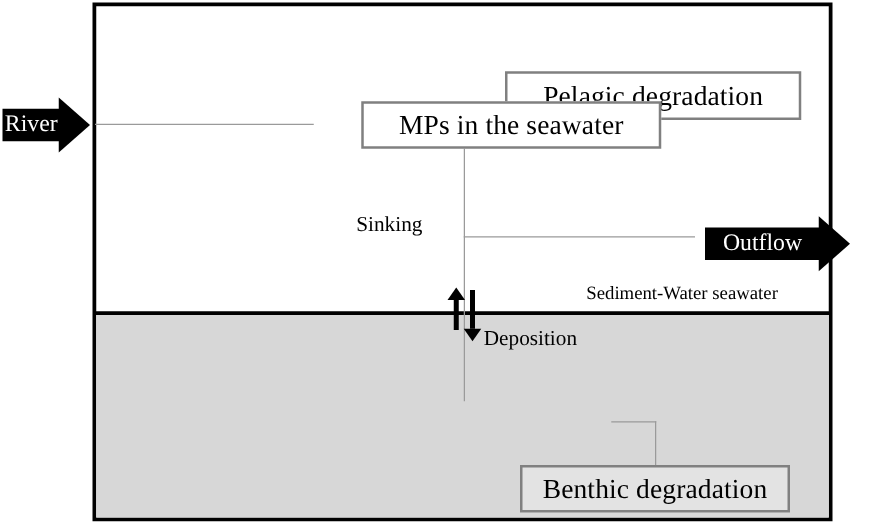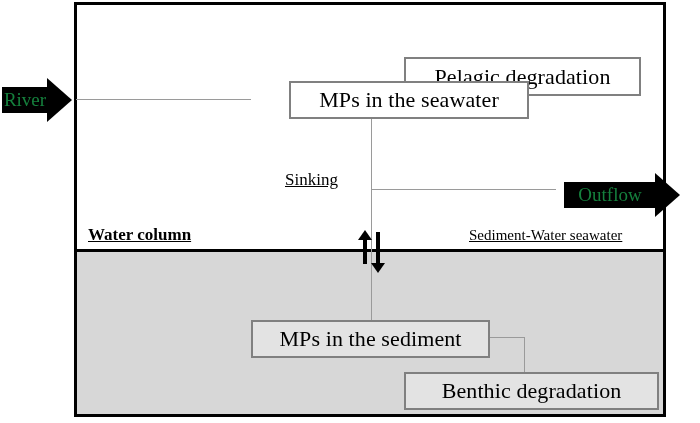--- a/index.html
+++ b/index.html
@@ -59,21 +59,21 @@
     color: #000000;
     letter-spacing: 0.1px;
     white-space: nowrap;
   }
   .node.shaded {
     background: #e3e3e3;
   }
   #node-pelagic   { left: 404px; top: 21px;  width: 237px; height: 39px; margin-top: 36px; }
   #node-mps-water { left: 250px; top: 81px;  width: 240px; height: 38px; margin-left: 39px; }
   #node-mps-sed   { left: 251px; top: 320px; width: 239px; height: 38px; }
-  #node-benthic   { left: 404px; top: 372px; width: 255px; height: 38px; }
+  #node-benthic   { left: 416px; top: 372px; width: 216px; height: 38px; }
 
   
   .link {
     position: absolute;
     background: #9a9a9a;
   }
   .link.h { height: 1px; }
   .link.v { width: 1px; }
 
   
@@ -93,21 +93,21 @@
   .block-arrow {
     position: absolute;
     display: flex;
     align-items: center;
   }
   .block-arrow .shaft {
     background: #000000;
     display: flex;
     align-items: center;
     justify-content: center;
-    color: #15803d;
+    color: #ffffff;
     font-size: 19px;
     height: 26px;
     padding: 0 6px;
     box-sizing: border-box;
   }
   .block-arrow .head {
     width: 0;
     height: 0;
     border-top: 22px solid transparent;
     border-bottom: 22px solid transparent;
@@ -141,21 +141,20 @@
   #arrow-deposition   { left: 371px; top: 232px; width: 14px; height: 41px; }
   #arrow-deposition .stem { top: 0; height: 31px; }
   #arrow-deposition .tip  { top: 31px; border-top: 10px solid #000000; }
 
   
   .label {
     position: absolute;
     font-size: 17px;
     color: #000000;
     white-space: nowrap;
-    text-decoration: underline;
   }
   .label.bold {
     font-weight: bold;
     font-size: 17px;
   }
   #label-sinking       { left: 285px; top: 170px; }
   #label-advection     { left: 381px; top: 170px; }
   #label-resuspension  { left: 246px; top: 261px; }
   #label-deposition    { left: 387px; top: 261px; }
   #label-interface     { left: 469px; top: 227px; font-size: 15px; }
@@ -174,21 +173,20 @@
   <div class="link h" id="link-river"></div>
   <div class="link v" id="link-pelagic-v"></div>
   <div class="link h" id="link-pelagic-h"></div>
   <div class="link v" id="link-spine"></div>
   <div class="link h" id="link-advection"></div>
   <div class="link h" id="link-benthic-h"></div>
   <div class="link v" id="link-benthic-v"></div>
 
   <div class="node" id="node-pelagic">Pelagic degradation</div>
   <div class="node" id="node-mps-water">MPs in the seawater</div>
-  <div class="node shaded" id="node-mps-sed">MPs in the sediment</div>
   <div class="node shaded" id="node-benthic">Benthic degradation</div>
 
   <div class="block-arrow" id="arrow-river">
     <div class="shaft">River</div>
     <div class="head"></div>
   </div>
   <div class="block-arrow" id="arrow-outflow">
     <div class="shaft">Outflow</div>
     <div class="head"></div>
   </div>
@@ -196,16 +194,16 @@
   <div class="exch-arrow" id="arrow-resuspension">
     <div class="tip"></div>
     <div class="stem"></div>
   </div>
   <div class="exch-arrow" id="arrow-deposition">
     <div class="stem"></div>
     <div class="tip"></div>
   </div>
 
   <div class="label" id="label-sinking">Sinking</div>
+  <div class="label" id="label-deposition">Deposition</div>
   <div class="label" id="label-interface">Sediment-Water seawater</div>
-  <div class="label bold" id="label-water-column">Water column</div>
 
 </div>
 
 </body></html>

